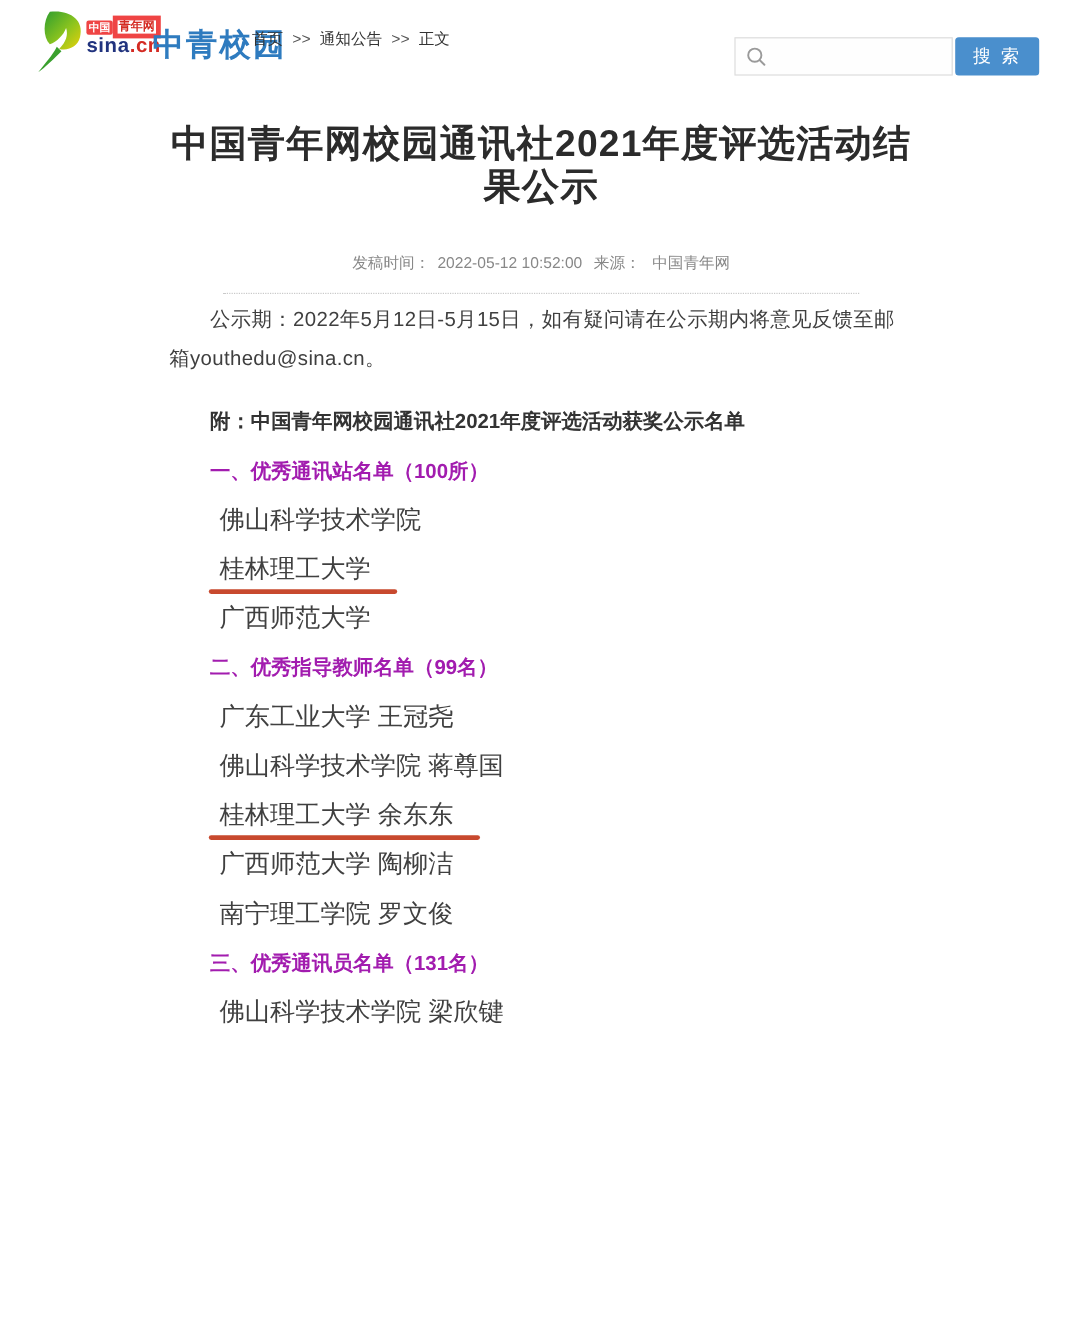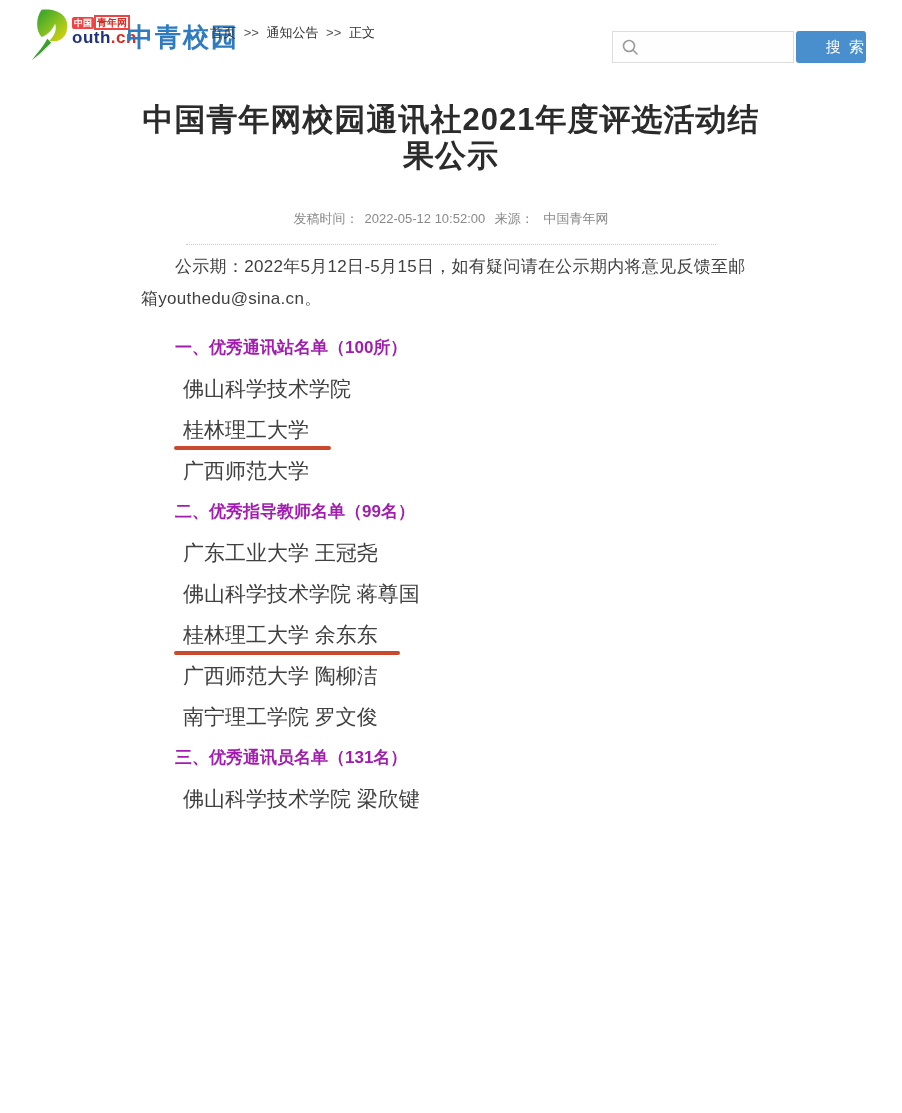--- a/index.html
+++ b/index.html
@@ -8,37 +8,37 @@
 
   
   .header { position: relative; height: 72px; width: 100%; }
   .logo-block { position: absolute; left: 28px; top: 6px; display: flex; align-items: flex-start; }
   .leaf { width: 58px; height: 58px; }
   .logo-text-col { margin-left: -14px; margin-top: 10px; }
   .logo-badge { display: flex; align-items: center; height: 13px; }
   .badge-cn { background: #ef4444; color: #fff; font-size: 9px; line-height: 12px;
     padding: 0 2px; border-radius: 2px; font-weight: bold; }
   .badge-qnw { color: #d42b23; font-size: 10px; font-weight: bold; letter-spacing: 0px;
-    border: 2px solid #ef4444; padding: 0 1px; line-height: 11px; }
+    border: 4px solid #ef4444; padding: 0 1px; line-height: 11px; }
   .youth-cn { font-size: 17px; font-weight: bold; color: #21337e; line-height: 18px; letter-spacing: 0.5px; }
   .youth-cn .dot-cn { color: #d42b23; }
   .brand { position: absolute; left: 127px; top: 20px; font-family: "DejaVu Serif", serif;
     font-size: 26px; font-weight: bold; color: #2e7bbf; letter-spacing: 2px; }
   .breadcrumb { position: absolute; left: 210px; top: 24px; font-size: 13px; color: #333; }
   .breadcrumb a { color: #333; text-decoration: none; cursor: pointer; }
   .breadcrumb .sep { color: #555; margin: 0 4px; }
 
   .search-area { position: absolute; right: 36px; top: 31px; display: flex; }
   .search-box { width: 182px; height: 32px; border: 1px solid #ddd; background: #fefefe;
     display: flex; align-items: center; padding-left: 8px; }
   .search-box input { border: none; outline: none; background: transparent; width: 140px;
     font-size: 14px; color: #333; margin-left: 6px; font-family: inherit; }
   .search-btn { width: 70px; height: 32px; margin-left: 2px; background: #4a8fcd; color: #fff;
     border: none; font-size: 15px; border-radius: 3px; cursor: pointer; letter-spacing: 2px;
-    font-family: inherit; text-align: right; }
+    font-family: inherit; }
 
   
   .article { width: 620px; margin: 0 auto; }
   .title { margin-top: 30px; text-align: center; font-size: 31px; font-weight: 600;
     color: #2b2b2b; letter-spacing: 1px; line-height: 36px; }
   .meta { margin-top: 36px; text-align: center; font-size: 13px; color: #888; }
   .meta span { margin: 0 3px; }
   .dotted-divider { border: none; border-top: 1px dotted #c9c9c9; margin: 16px 45px 0 45px; }
 
   .para { margin-top: 30px; font-size: 17px; color: #3f3f3f; line-height: 32px;
@@ -66,21 +66,21 @@
         </linearGradient>
       </defs>
       <path d="M14 4 C30 2 44 10 40 26 C38 34 30 38 22 36 C28 30 30 24 28 18 C26 24 20 30 14 32 C8 26 8 12 14 4 Z" fill="url(#leafg)"></path>
       <path d="M20 34 C16 42 10 48 4 56 C10 52 18 44 24 38 Z" fill="#3aa02e"></path>
     </svg>
     <div class="logo-text-col">
       <div class="logo-badge">
         <span class="badge-cn">中国</span>
         <span class="badge-qnw">青年网</span>
       </div>
-      <div class="youth-cn"><span>outh</span><span class="dot-cn">.cn</span></div>
+      <div class="youth-cn"><span>sina</span><span class="dot-cn">.cn</span></div>
     </div>
   </div>
 
   <div class="brand">中青校园</div>
 
   <div class="breadcrumb">
     <a>首页</a>
     <span class="sep">&gt;&gt;</span>
     <a>通知公告</a>
     <span class="sep">&gt;&gt;</span>
@@ -105,20 +105,21 @@
   <div class="meta">
     <span>发稿时间：</span><span>2022-05-12 10:52:00</span>
     <span>来源：</span>
     <span>中国青年网</span>
   </div>
 
   <hr class="dotted-divider">
 
   <p class="para second">公示期：2022年5月12日-5月15日，如有疑问请在公示期内将意见反馈至邮箱youthedu@sina.cn。</p>
 
+  <div class="attachment">附：中国青年网校园通讯社2021年度评选活动获奖公示名单</div>
 
   <div class="section-heading">一、优秀通讯站名单（100所）</div>
   <div class="list-item">
     <span class="li-wrap"><span>佛山科学技术学院</span></span>
   </div>
   <div class="list-item">
     <span class="li-wrap"><span>桂林理工大学</span><span class="red-underline"></span></span>
   </div>
   <div class="list-item">
     <span class="li-wrap"><span>广西师范大学</span></span>

